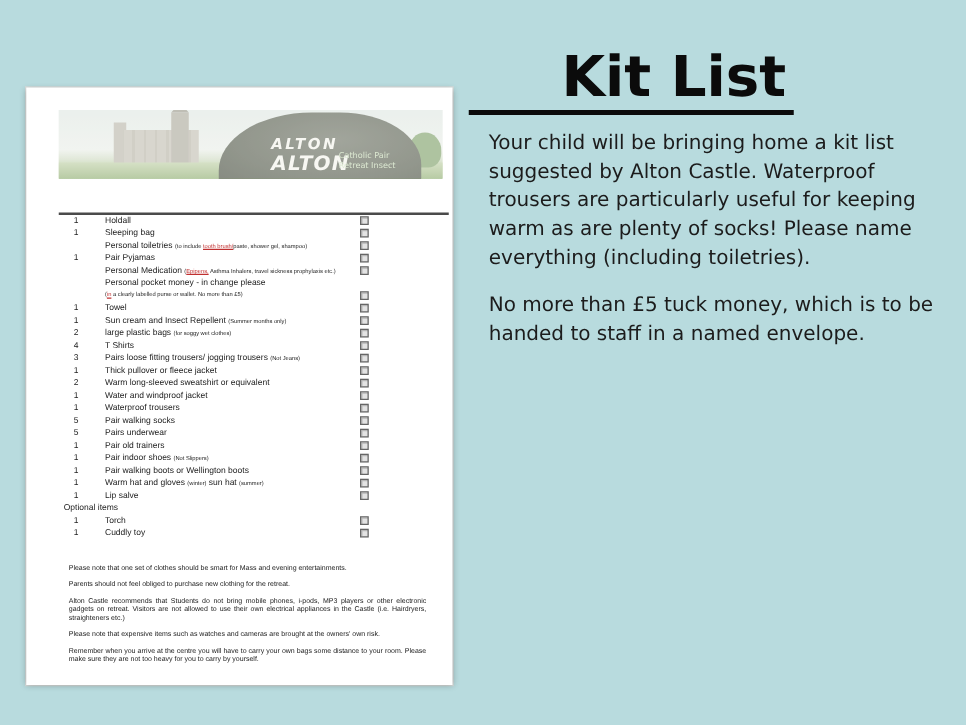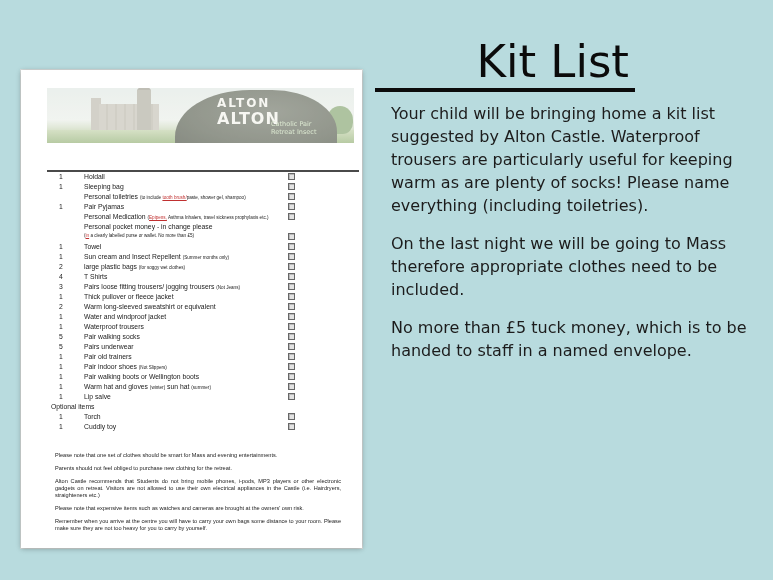--- a/index.html
+++ b/index.html
@@ -28,21 +28,21 @@
   .castle-tower { position:absolute; left:90px; bottom:12px; width:14px; height:41px; background:#b6b4a8; }
   .castle-spire { position:absolute; left:90px; bottom:53px; width:0; height:0;
     border-left:7px solid transparent; border-right:7px solid transparent; border-bottom:8px solid #a7a599; }
   .header-grass { position:absolute; left:0; right:0; bottom:0; height:13px;
     background:linear-gradient(#c6d5b0,#9cb781); }
   .header-trees { position:absolute; right:1px; bottom:9px; width:26px; height:28px;
     background:#8fac7c; border-radius:50% 50% 40% 40%; }
   .header-rock { position:absolute; left:128px; top:2px; width:162px; height:58px;
     background:radial-gradient(ellipse at 58% 38%, #7e8376 0%, #686e60 62%, #575d50 100%);
     border-radius:46% 40% 8% 6% / 80% 72% 10% 8%; }
-  .rock-name { position:absolute; left:42px; top:7px; color:#f4f4ee; line-height:1; }
+  .rock-name { position:absolute; left:42px; top:19px; color:#f4f4ee; line-height:1;font-style:italic; }
   .rock-name-1 { font-size:12px; letter-spacing:2px; font-weight:600; }
   .rock-name-2 { font-size:16px; letter-spacing:1px; font-weight:600; margin-top:2px; }
   .rock-tagline { position:absolute; left:96px; top:30px; color:#cfe0c0; font-size:6.5px; line-height:8px; }
 
   .doc-title {
     position:absolute; left:0; top:81px; width:100%; text-align:center;
     font-family:"Liberation Sans", sans-serif; font-weight:bold; font-size:9px; color:#111;
   }
   .doc-table {
     position:absolute; left:26px; top:100px; width:312px;
@@ -61,21 +61,21 @@
   .doc-footnotes {
     position:absolute; left:34px; top:382px; width:286px;
     font-family:"Liberation Sans", sans-serif; font-size:5.6px; line-height:7px;
     text-align:justify; color:#222;
   }
   .fnote { margin:0 0 6px 0; }
 
   
   .right-col { position:absolute; left:375px; top:36px; width:396px; color:#1c1c1c; }
   .slide-title {
-    margin:0; width:260px; font-size:45px; line-height:52px; font-weight:400; color:#0b0b0b;
+    margin:0; width:260px; font-size:45px; line-height:52px; font-weight:700; color:#0b0b0b;
     text-align:right; padding-right:6px; border-bottom:4px solid #0b0b0b;
   }
   .body-para { margin:15px 0 0 16px; width:378px; font-size:16px; line-height:23px; }
   .body-para.first { margin-top:10px; }
   .u-word { text-decoration:underline; text-underline-offset:3px; }
 </style>
 </head>
 <body>
 
 <div class="slide">
@@ -233,17 +233,16 @@
         <p class="fnote">Parents should not feel obliged to purchase new clothing for the retreat.</p>
         <p class="fnote">Alton Castle recommends that Students do not bring mobile phones, i-pods, MP3 players or other electronic gadgets on retreat.  Visitors are not allowed to use their own electrical appliances in the Castle (i.e. Hairdryers, straighteners etc.)</p>
         <p class="fnote">Please note that expensive items such as watches and cameras are brought at the owners' own risk.</p>
         <p class="fnote">Remember when you arrive at the centre you will have to carry your own bags some distance to your room.  Please make sure they are not too heavy for you to carry by yourself.</p>
       </div>
   </div>
 
   <div class="right-col">
     <h1 class="slide-title">Kit List</h1>
     <p class="body-para first">Your child will be bringing home a kit list suggested by Alton Castle. Waterproof trousers are particularly useful for keeping warm as are plenty of socks! Please name everything (including toiletries).</p>
-    <p class="body-para">On the last night we will be going to Mass therefore appropriate clothes need to be included.</p>
     <p class="body-para">No more than £5 tuck money, which is to be handed to staff in a named envelope.</p>
   </div>
 
 </div>
 
 </body></html>

